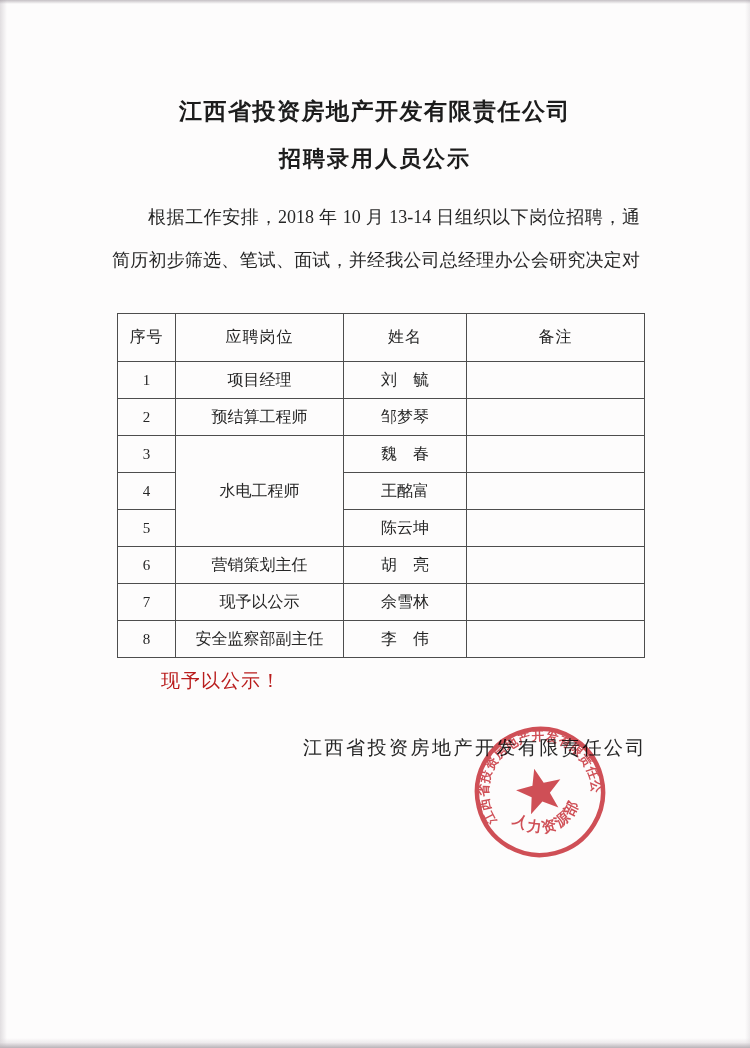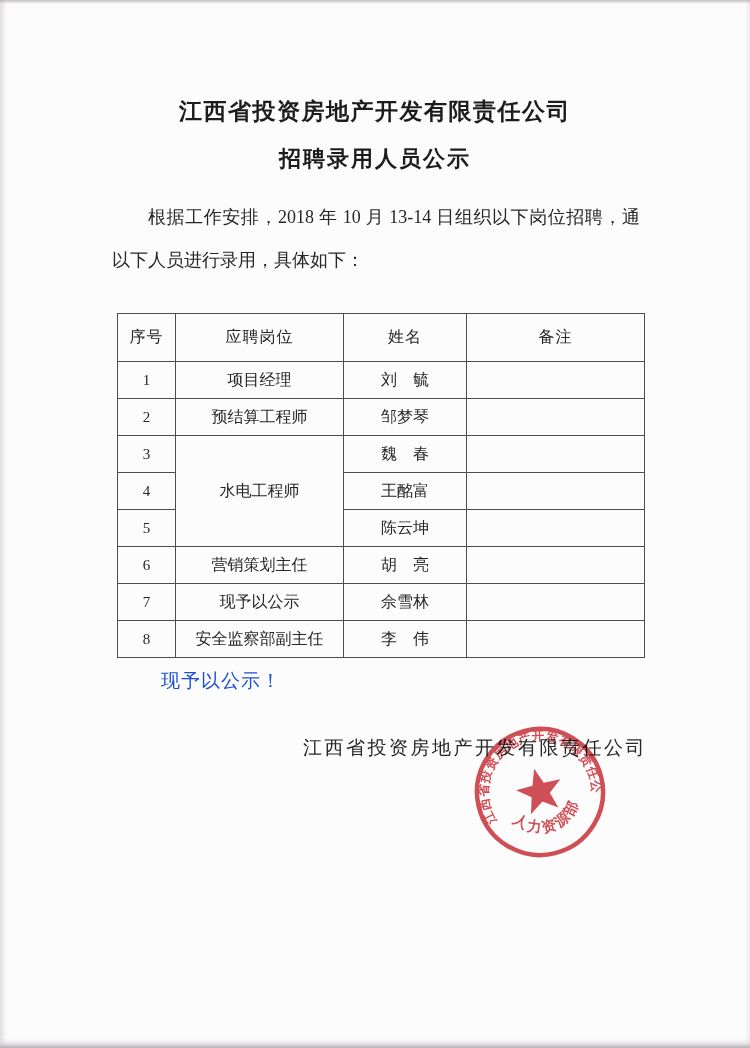--- a/index.html
+++ b/index.html
@@ -36,21 +36,21 @@
   table.roster th,table.roster td{border:1px solid #4d4d4d;text-align:center;
     padding:0;overflow:hidden;}
   table.roster th{height:47px;font-weight:normal;font-size:16px;letter-spacing:1px;}
   table.roster td{height:36px;font-weight:normal;}
   .col-no{width:58px;}
   .col-pos{width:168px;}
   .col-name{width:123px;}
   .col-remark{width:178px;}
   td.cell-no{font-size:15px;}
 
-  .closing{position:absolute;left:161px;top:668px;font-size:19px;letter-spacing:1px;color:#1d4ed8;}
+  .closing{position:absolute;left:161px;top:668px;font-size:19px;letter-spacing:1px;color:#b91c1c;}
   .sig-company{position:absolute;left:303px;top:735px;font-size:19px;letter-spacing:2.5px;color:#262626;white-space:nowrap;}
   .sig-date{position:absolute;left:393px;top:782px;font-size:19px;letter-spacing:1px;color:#262626;white-space:nowrap;}
 
   .seal{position:absolute;left:448px;top:700px;width:184px;height:184px;
     opacity:.88;mix-blend-mode:multiply;pointer-events:none;}
   .seal text{font-family:"Liberation Serif","DejaVu Serif",serif;font-weight:bold;}
   .seal .ring-text{font-size:12.5px;letter-spacing:.5px;}
   .seal .dept-text{font-size:14.5px;letter-spacing:2px;}
 </style>
 </head>
@@ -60,21 +60,21 @@
   <div class="edge-top"></div>
   <div class="edge-left"></div>
   <div class="edge-right"></div>
   <div class="edge-bottom"></div>
 
   <div class="title1">江西省投资房地产开发有限责任公司</div>
   <div class="title2">招聘录用人员公示</div>
 
   <div class="para">
     <div class="pline just first">根据工作安排，2018 年 10 月 13-14 日组织以下岗位招聘，通过</div>
-    <div class="pline">以下人员进行录用，具体如下：</div>
+    <div class="pline just">简历初步筛选、笔试、面试，并经我公司总经理办公会研究决定对</div>
   </div>
 
   <table class="roster">
     <colgroup>
       <col class="col-no">
         <col class="col-pos">
         <col class="col-name">
         <col class="col-remark">
     </colgroup>
     <thead>

